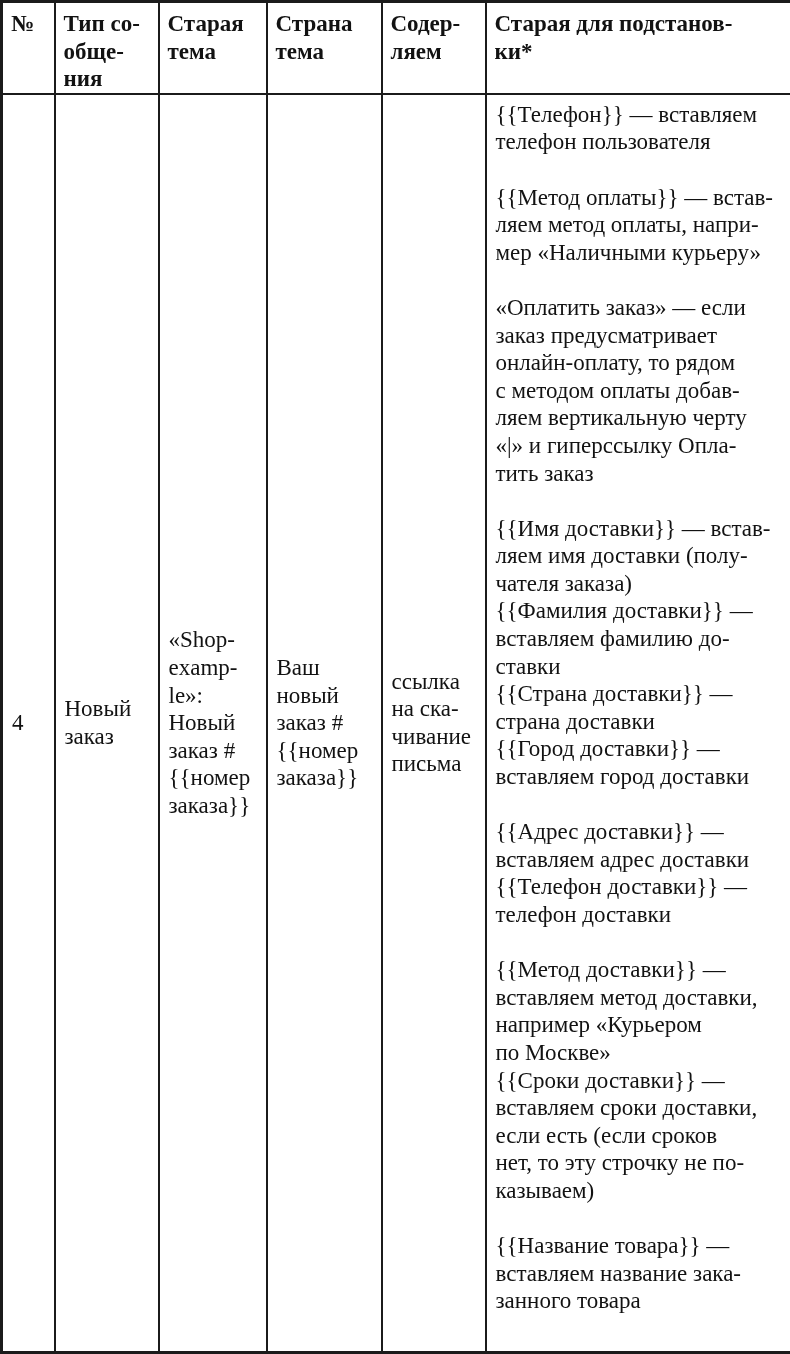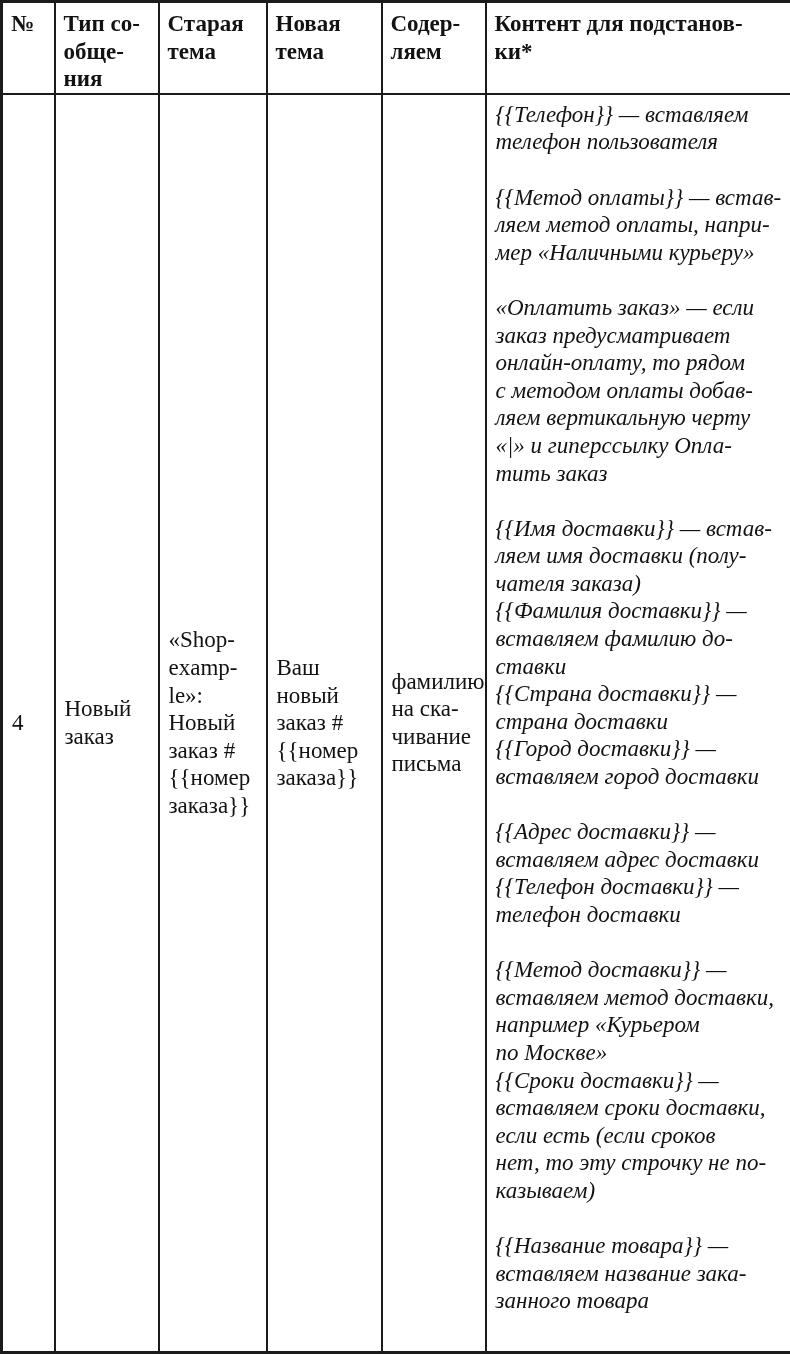--- a/index.html
+++ b/index.html
@@ -38,21 +38,20 @@
     height: 92px;
   }
   .tpl-table td {
     vertical-align: middle;
     padding: 0 4px 0 9px;
   }
   .tpl-table td.cell-substitution {
     vertical-align: top;
     padding-top: 6px;
     padding-right: 2px;
-    font-style: italic;
   }
 </style>
 </head>
 <body>
 
 <table class="tpl-table">
   <colgroup>
     <col style="width:53px">
     <col style="width:104px">
     <col style="width:108px">
@@ -61,46 +60,46 @@
     <col style="width:306px">
   </colgroup>
   <thead>
     <tr>
       <th>№</th>
       <th>Тип со-
 обще-
 ния</th>
       <th>Старая
 тема</th>
-      <th>Новая
+      <th>Страна
 тема</th>
       <th>Содер-
 ляем</th>
-      <th>Контент для подстанов-
+      <th>Старая для подстанов-
 ки*</th>
     </tr>
   </thead>
   <tbody>
     <tr>
       <td class="cell-number">4</td>
       <td class="cell-type">Новый
 заказ</td>
       <td class="cell-old-subject">«Shop-
 examp-
 le»:
 Новый
 заказ #
 {{номер
 заказа}}</td>
       <td class="cell-new-subject">Ваш
 новый
 заказ #
 {{номер
 заказа}}</td>
-      <td class="cell-content">фамилию
+      <td class="cell-content">ссылка
 на ска-
 чивание
 письма</td>
       <td class="cell-substitution">{{Телефон}} — вставляем
 телефон пользователя
 
 {{Метод оплаты}} — встав-
 ляем метод оплаты, напри-
 мер «Наличными курьеру»
 

